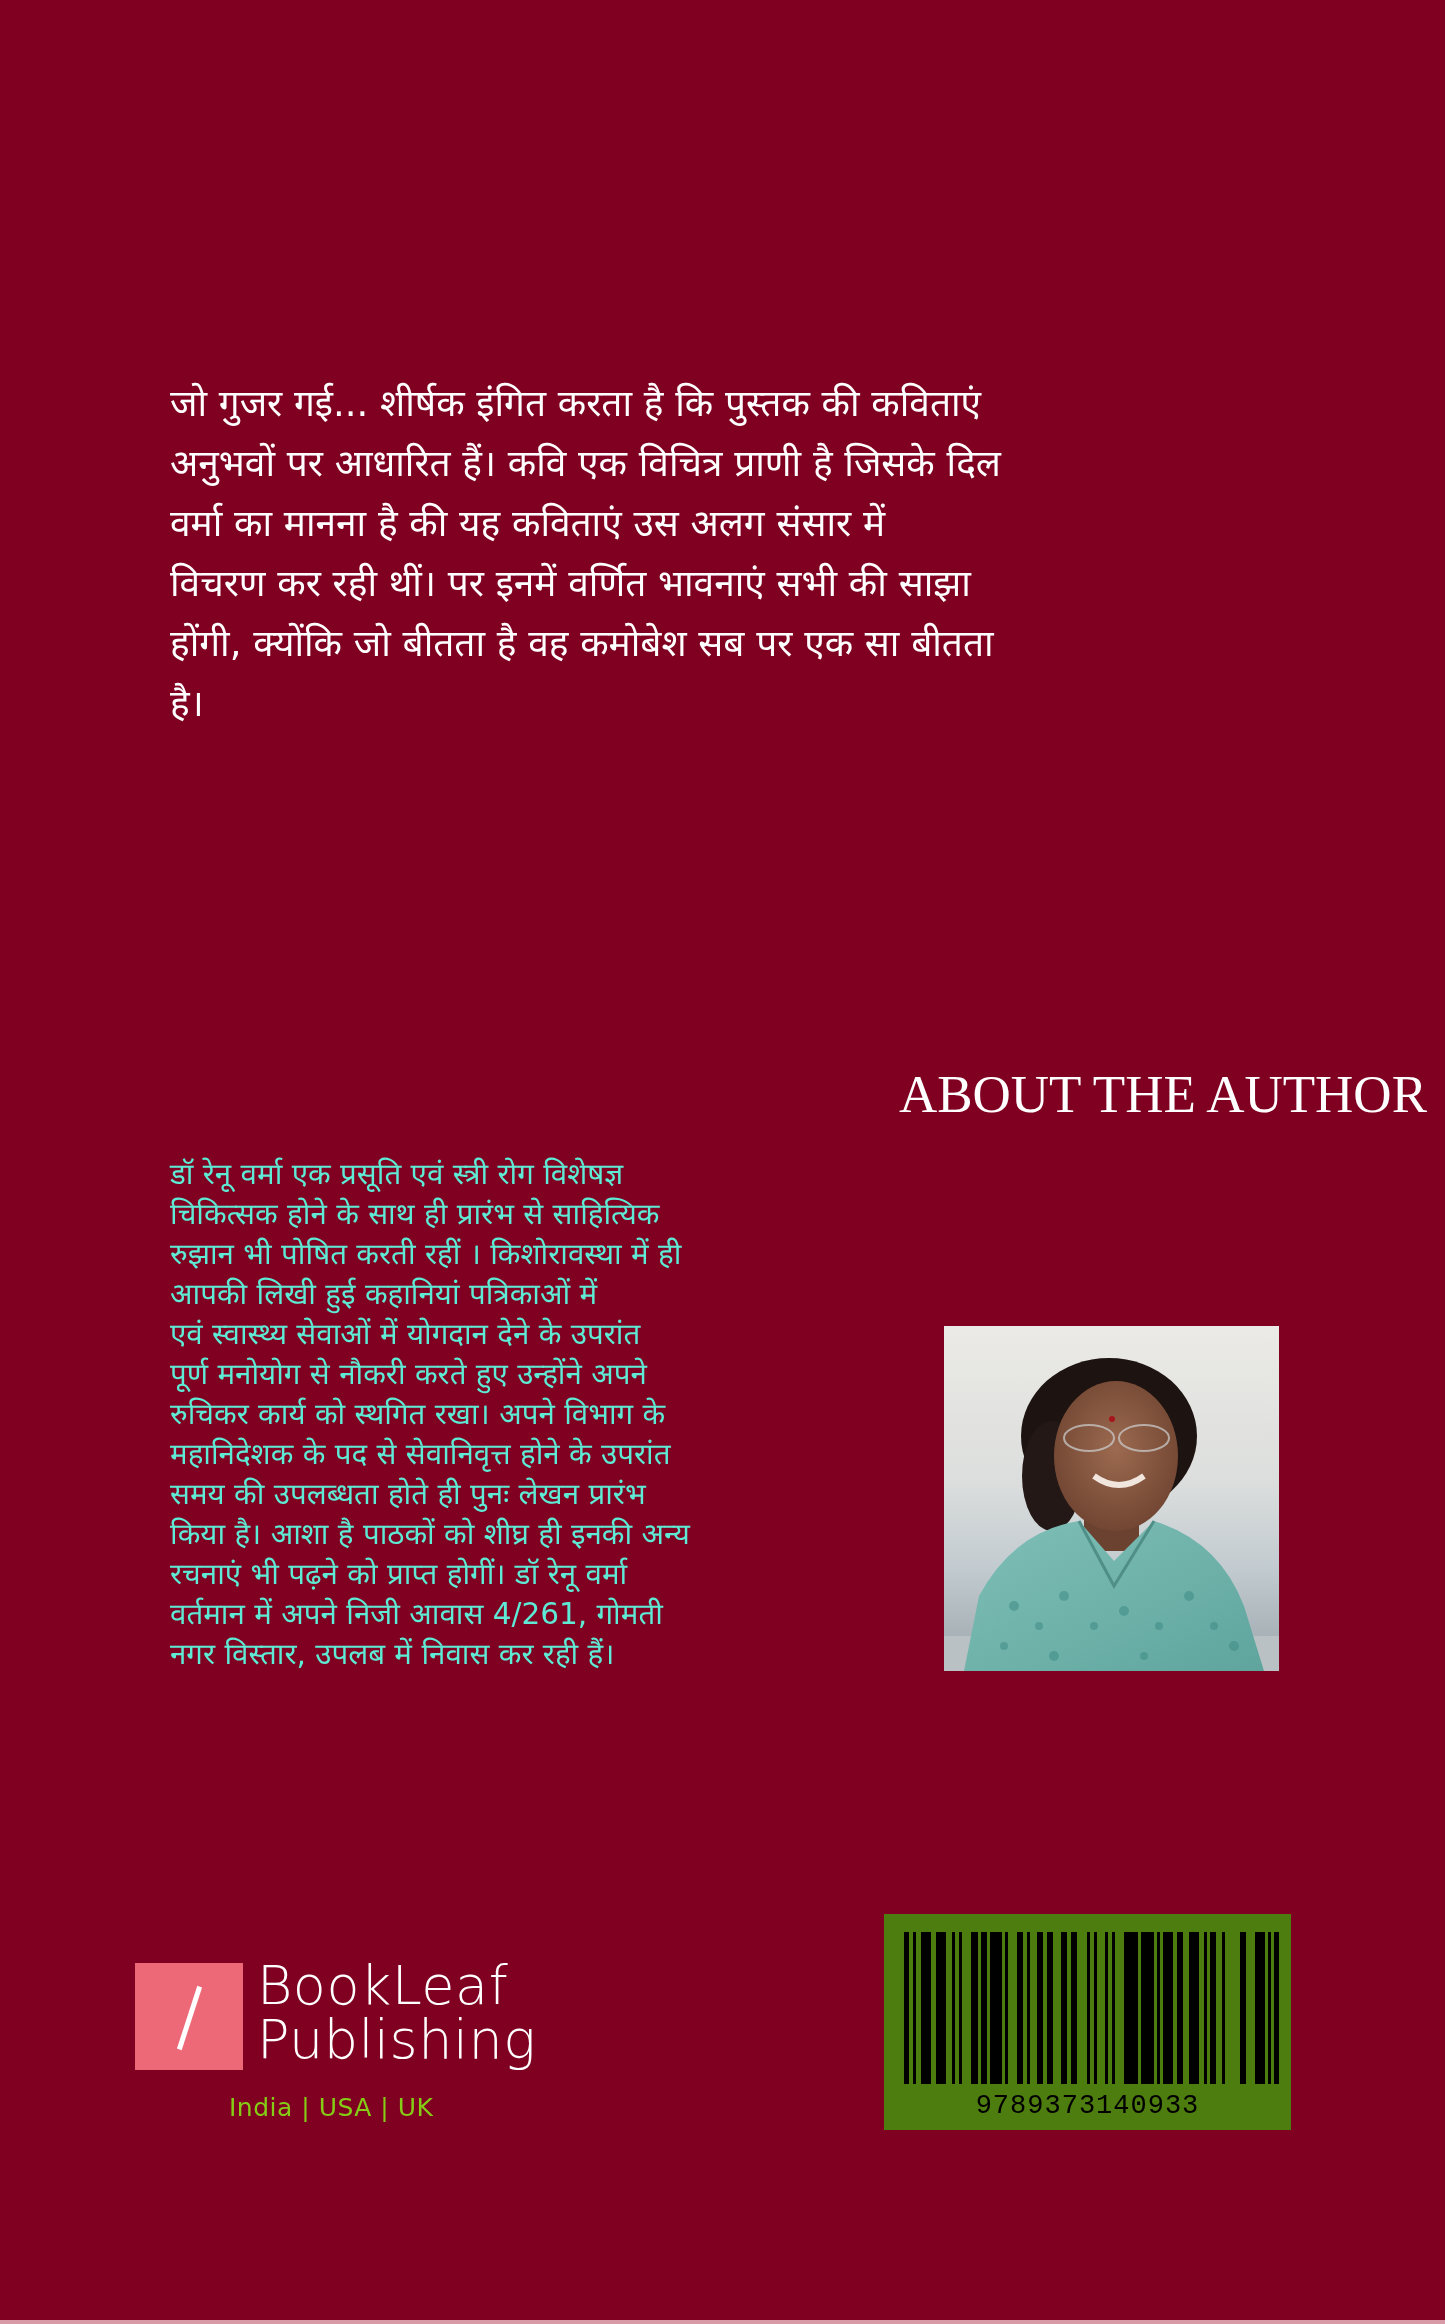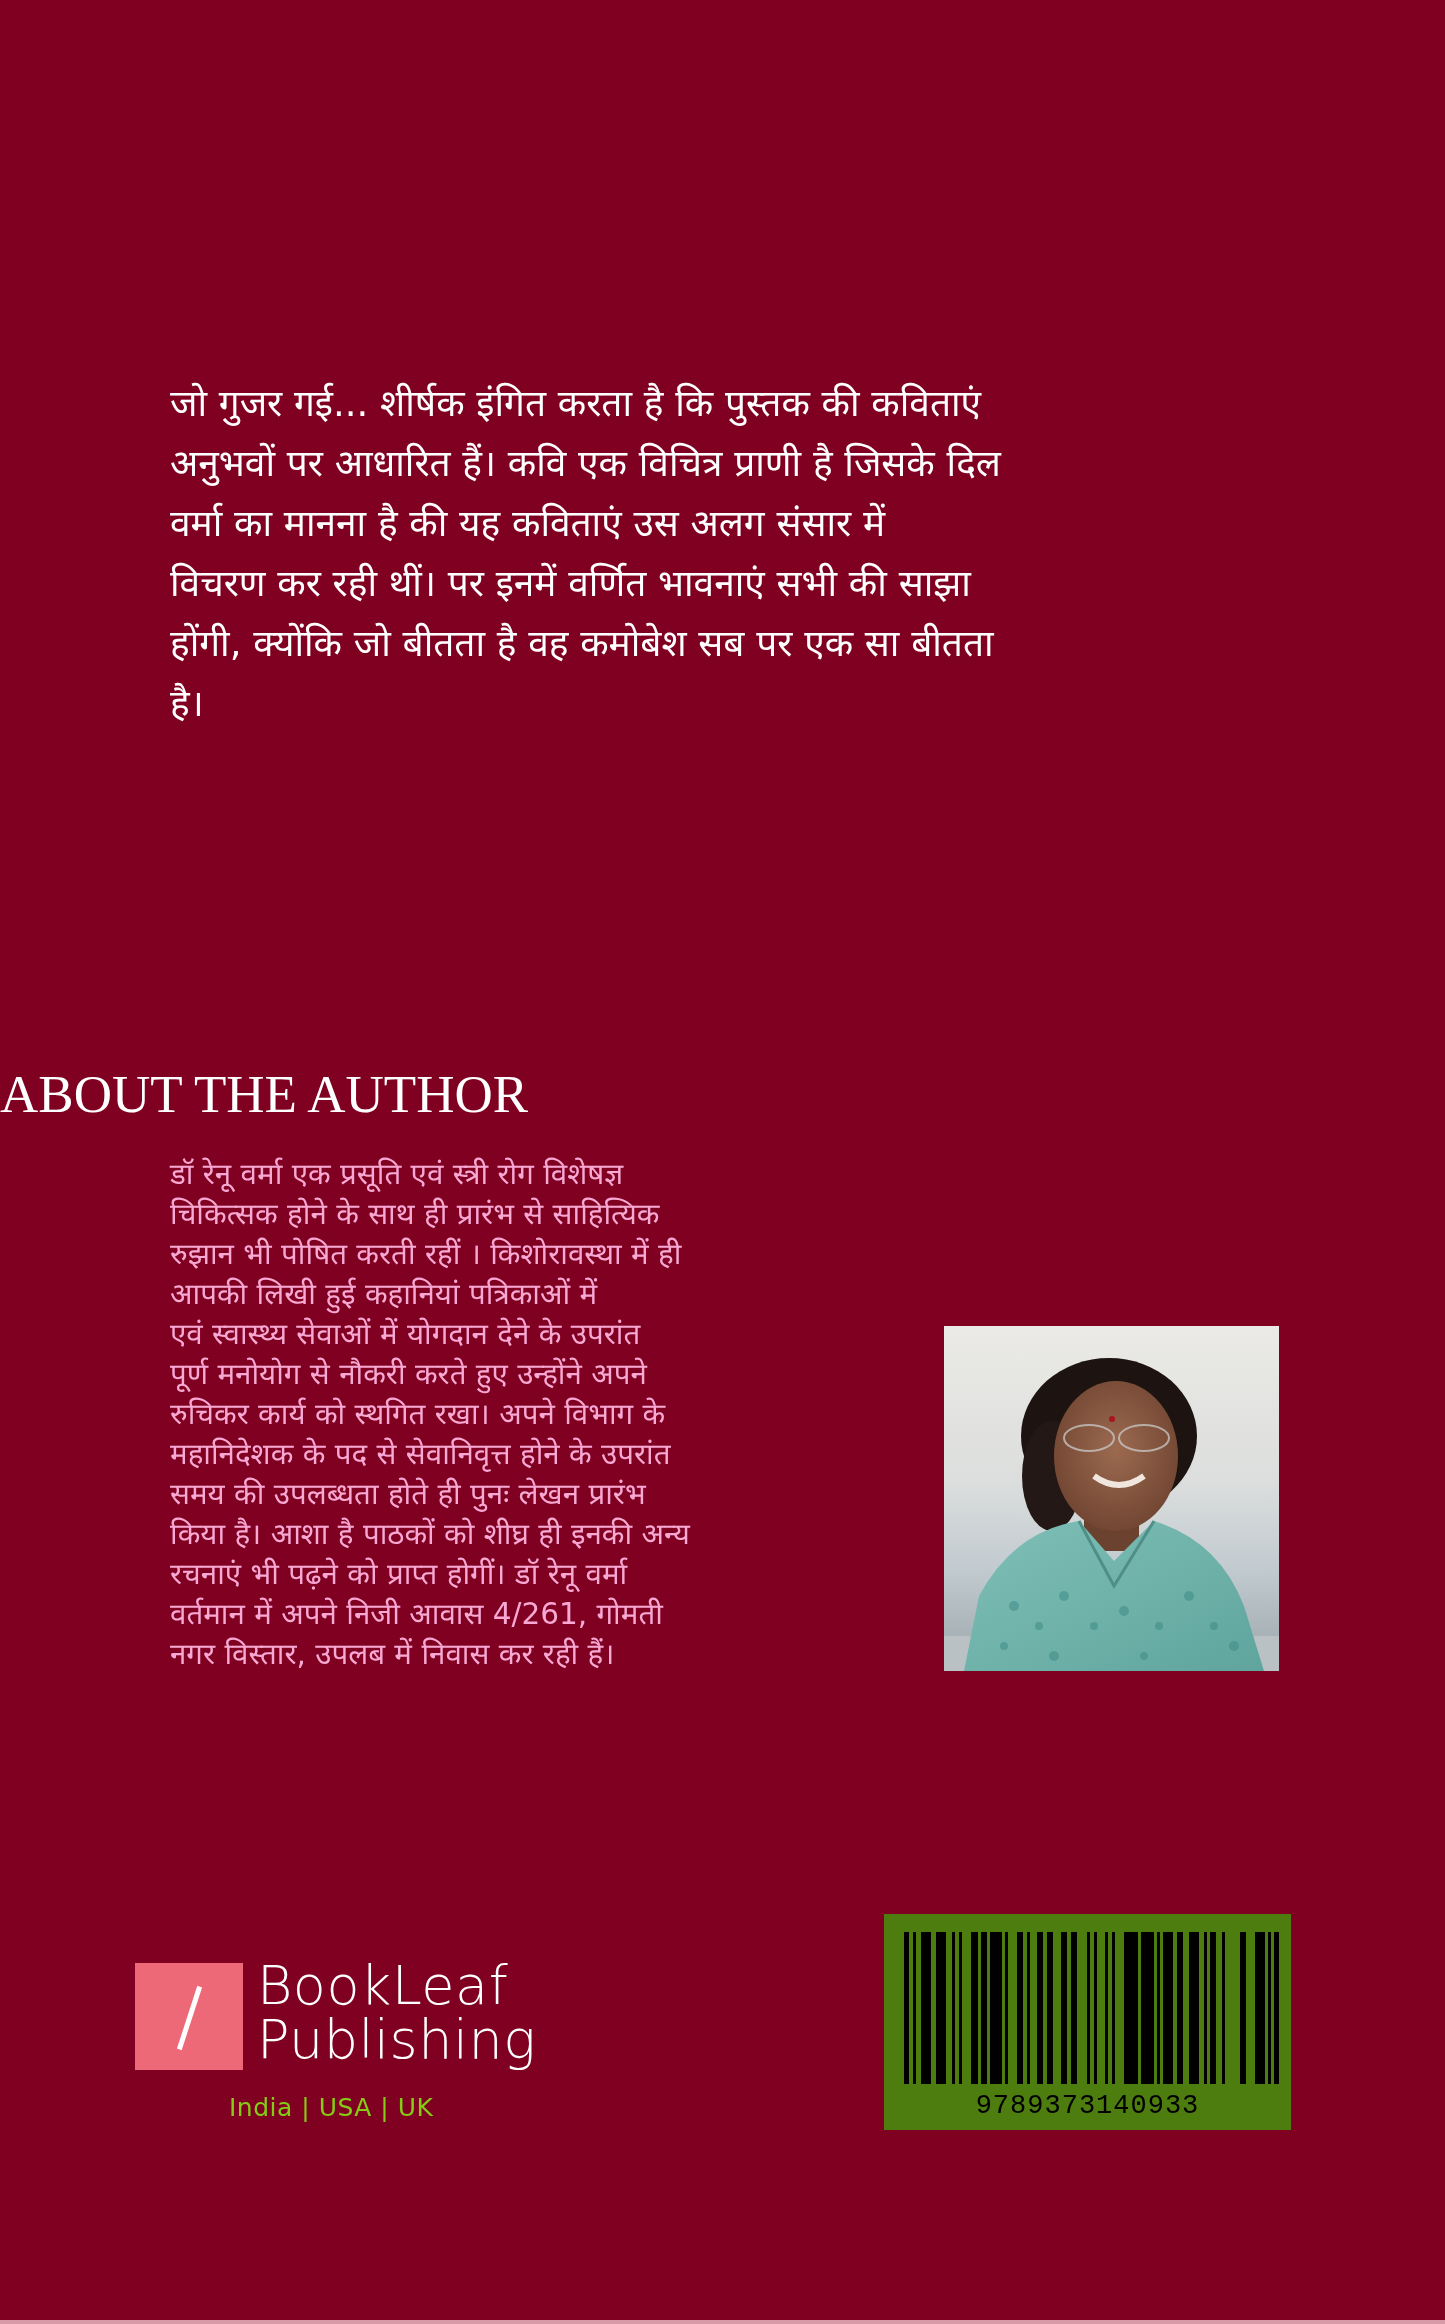--- a/index.html
+++ b/index.html
@@ -33,36 +33,36 @@
     }
     .blurb .line {
       white-space: nowrap;
       display: block;
     }
     .about-heading {
       position: absolute;
       left: 0;
       width: 1427px;
       top: 1064px;
-      text-align: left;
+      text-align: right;
       font-family: "Liberation Serif", "DejaVu Serif", serif;
       font-size: 53px;
       letter-spacing: 0px;
       color: #ffffff;
       line-height: 60px;
     }
     .author-bio {
       position: absolute;
       left: 170px;
       top: 1154px;
       width: 700px;
       font-family: "DejaVu Sans", sans-serif;
       font-size: 29.5px;
       line-height: 40px;
-      color: #f9a8d4;
+      color: #5eead4;
     }
     .author-bio .line {
       white-space: nowrap;
       display: block;
     }
     .author-photo {
       position: absolute;
       left: 944px;
       top: 1326px;
       width: 335px;

